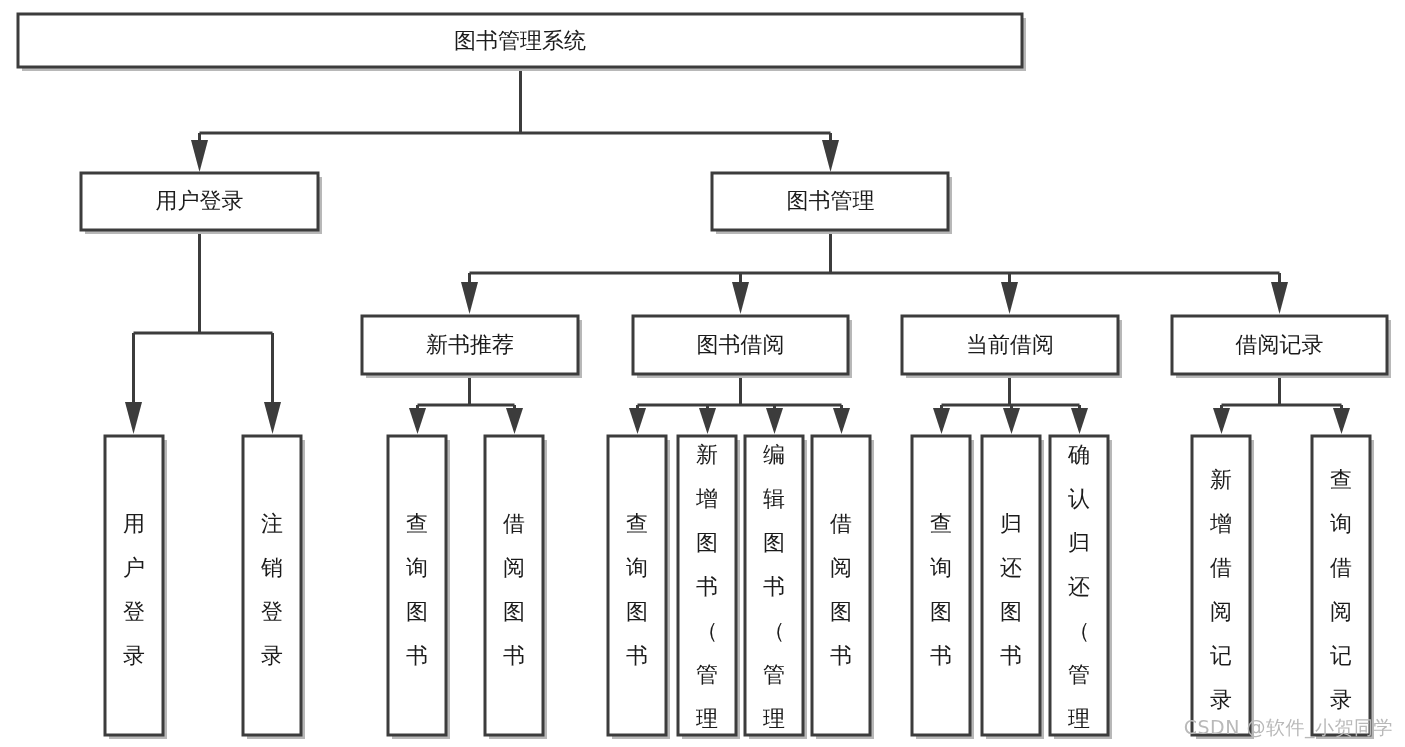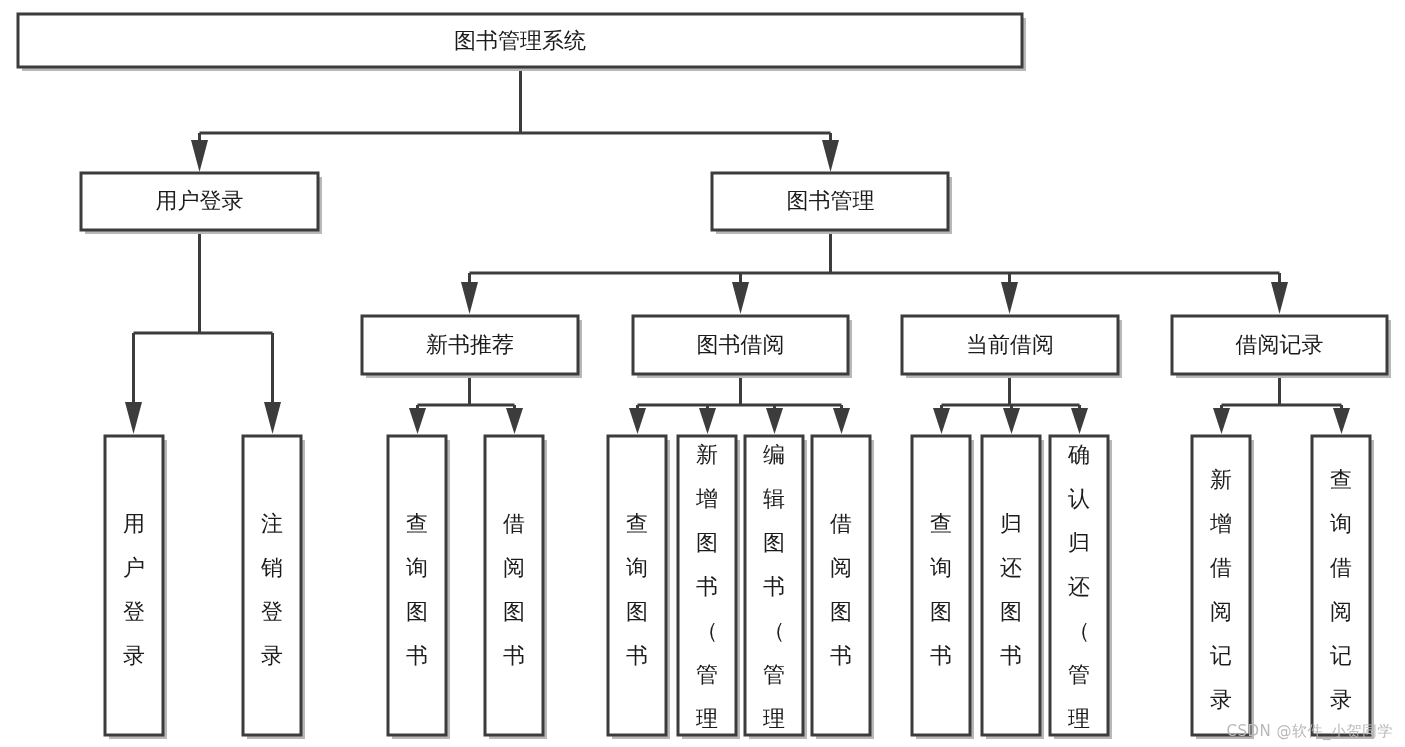--- a/index.html
+++ b/index.html
@@ -56,21 +56,21 @@
     font-family: "DejaVu Sans", "Liberation Sans", sans-serif;
     font-size: 22px;
     fill: #1b1b1b;
     text-anchor: middle;
   }
   .watermark {
     position: absolute;
     right: 12px;
     bottom: 6px;
     font-family: "DejaVu Sans", "Liberation Sans", sans-serif;
-    font-size: 15px;
+    font-size: 19px;
     color: #b9b9b9;
     white-space: nowrap;
     letter-spacing: 0.5px;
   }
 </style>
 </head>
 <body>
 
 <div id="diagram-root">
   <svg class="diagram" viewBox="0 0 1405 747" xmlns="http://www.w3.org/2000/svg">

